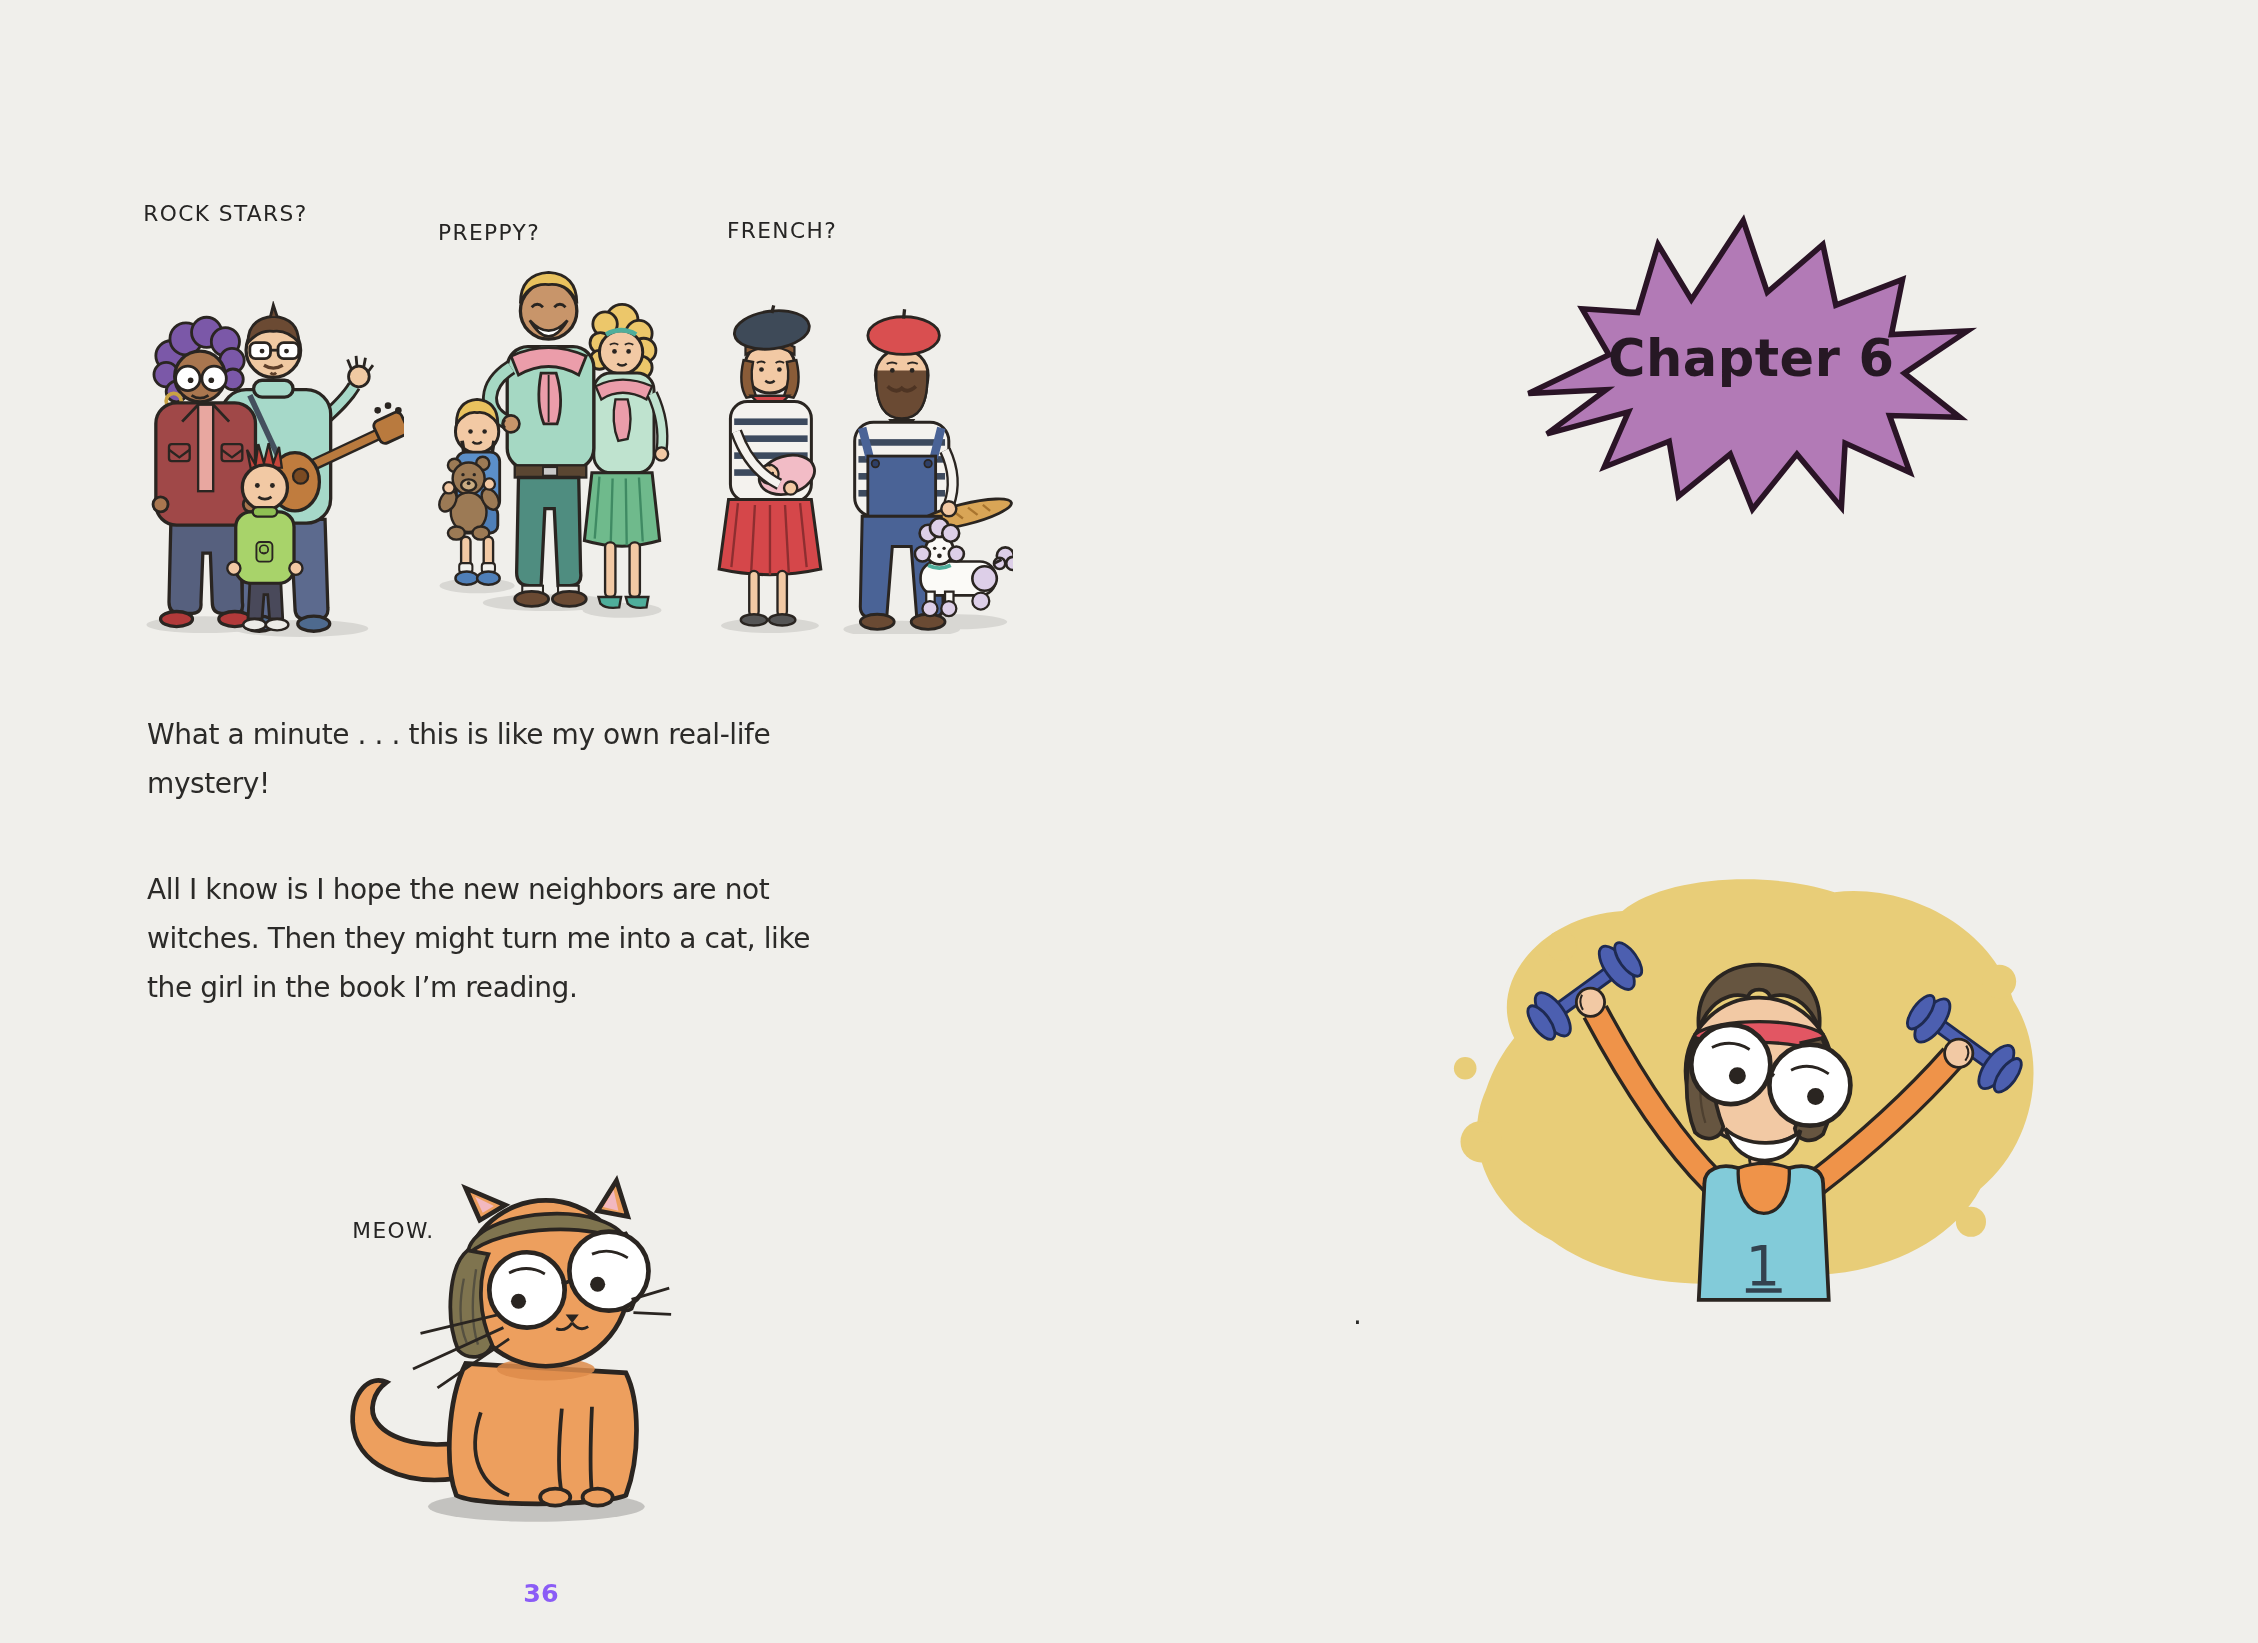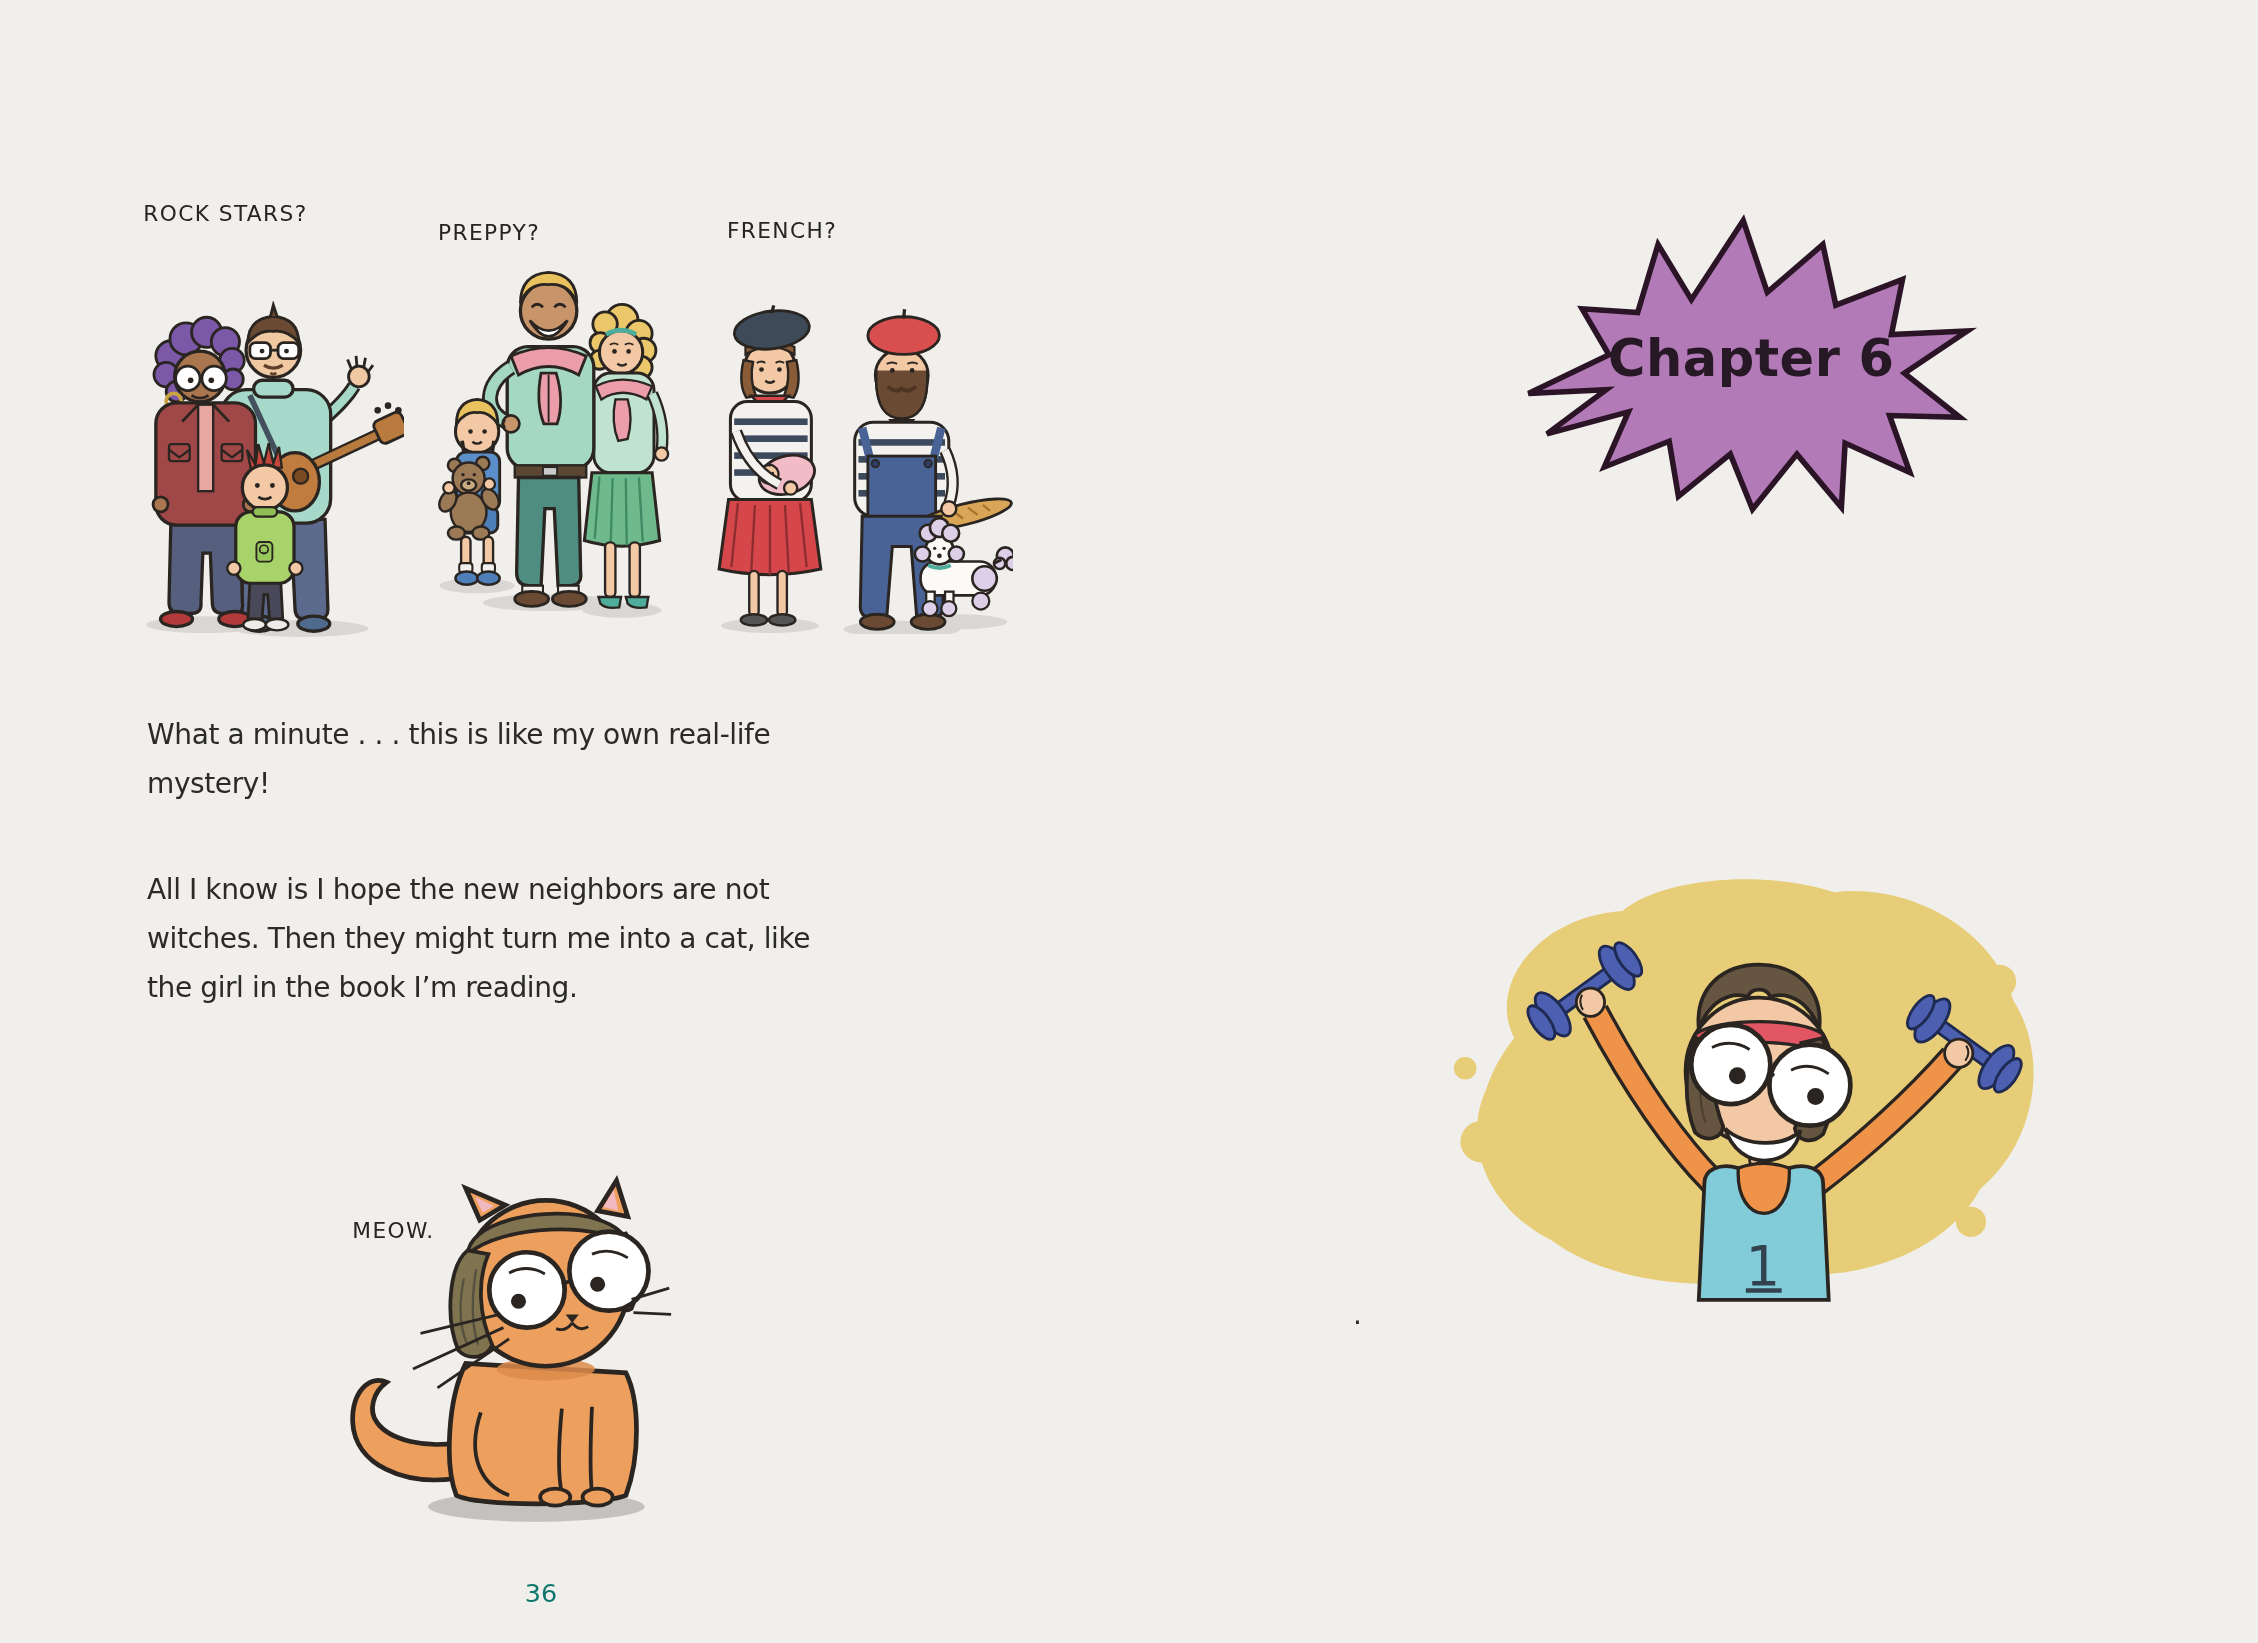--- a/index.html
+++ b/index.html
@@ -15,21 +15,21 @@
   .cap{
     position:absolute;font-size:21.7px;letter-spacing:1.4px;color:#262524;
     text-align:center;white-space:nowrap;line-height:26px;
   }
   .para{position:absolute;font-size:28px;line-height:49px;letter-spacing:-0.4px;color:#2b2a28;}
   .para .line{white-space:nowrap;margin-left:25px;}
   #chapter-text{
     position:absolute;font-size:51px;font-weight:bold;color:#261824;
     text-align:center;white-space:nowrap;letter-spacing:0.5px;
   }
-  #page-number{position:absolute;font-size:25.4px;color:#0f766e;text-align:center;}
+  #page-number{position:absolute;font-size:25.4px;color:#8b5cf6;text-align:center;font-weight:bold;}
   #stray-mark{position:absolute;font-size:28px;color:#2b2a28;line-height:28px;}
   svg{position:absolute;display:block;}
 </style>
 </head>
 <body>
 
 <div class="page" id="left-page">
 
   <div class="cap" style="left:122px;top:201px;width:207px">ROCK STARS?</div>
   <div class="cap" style="left:395px;top:220px;width:188px">PREPPY?</div>

